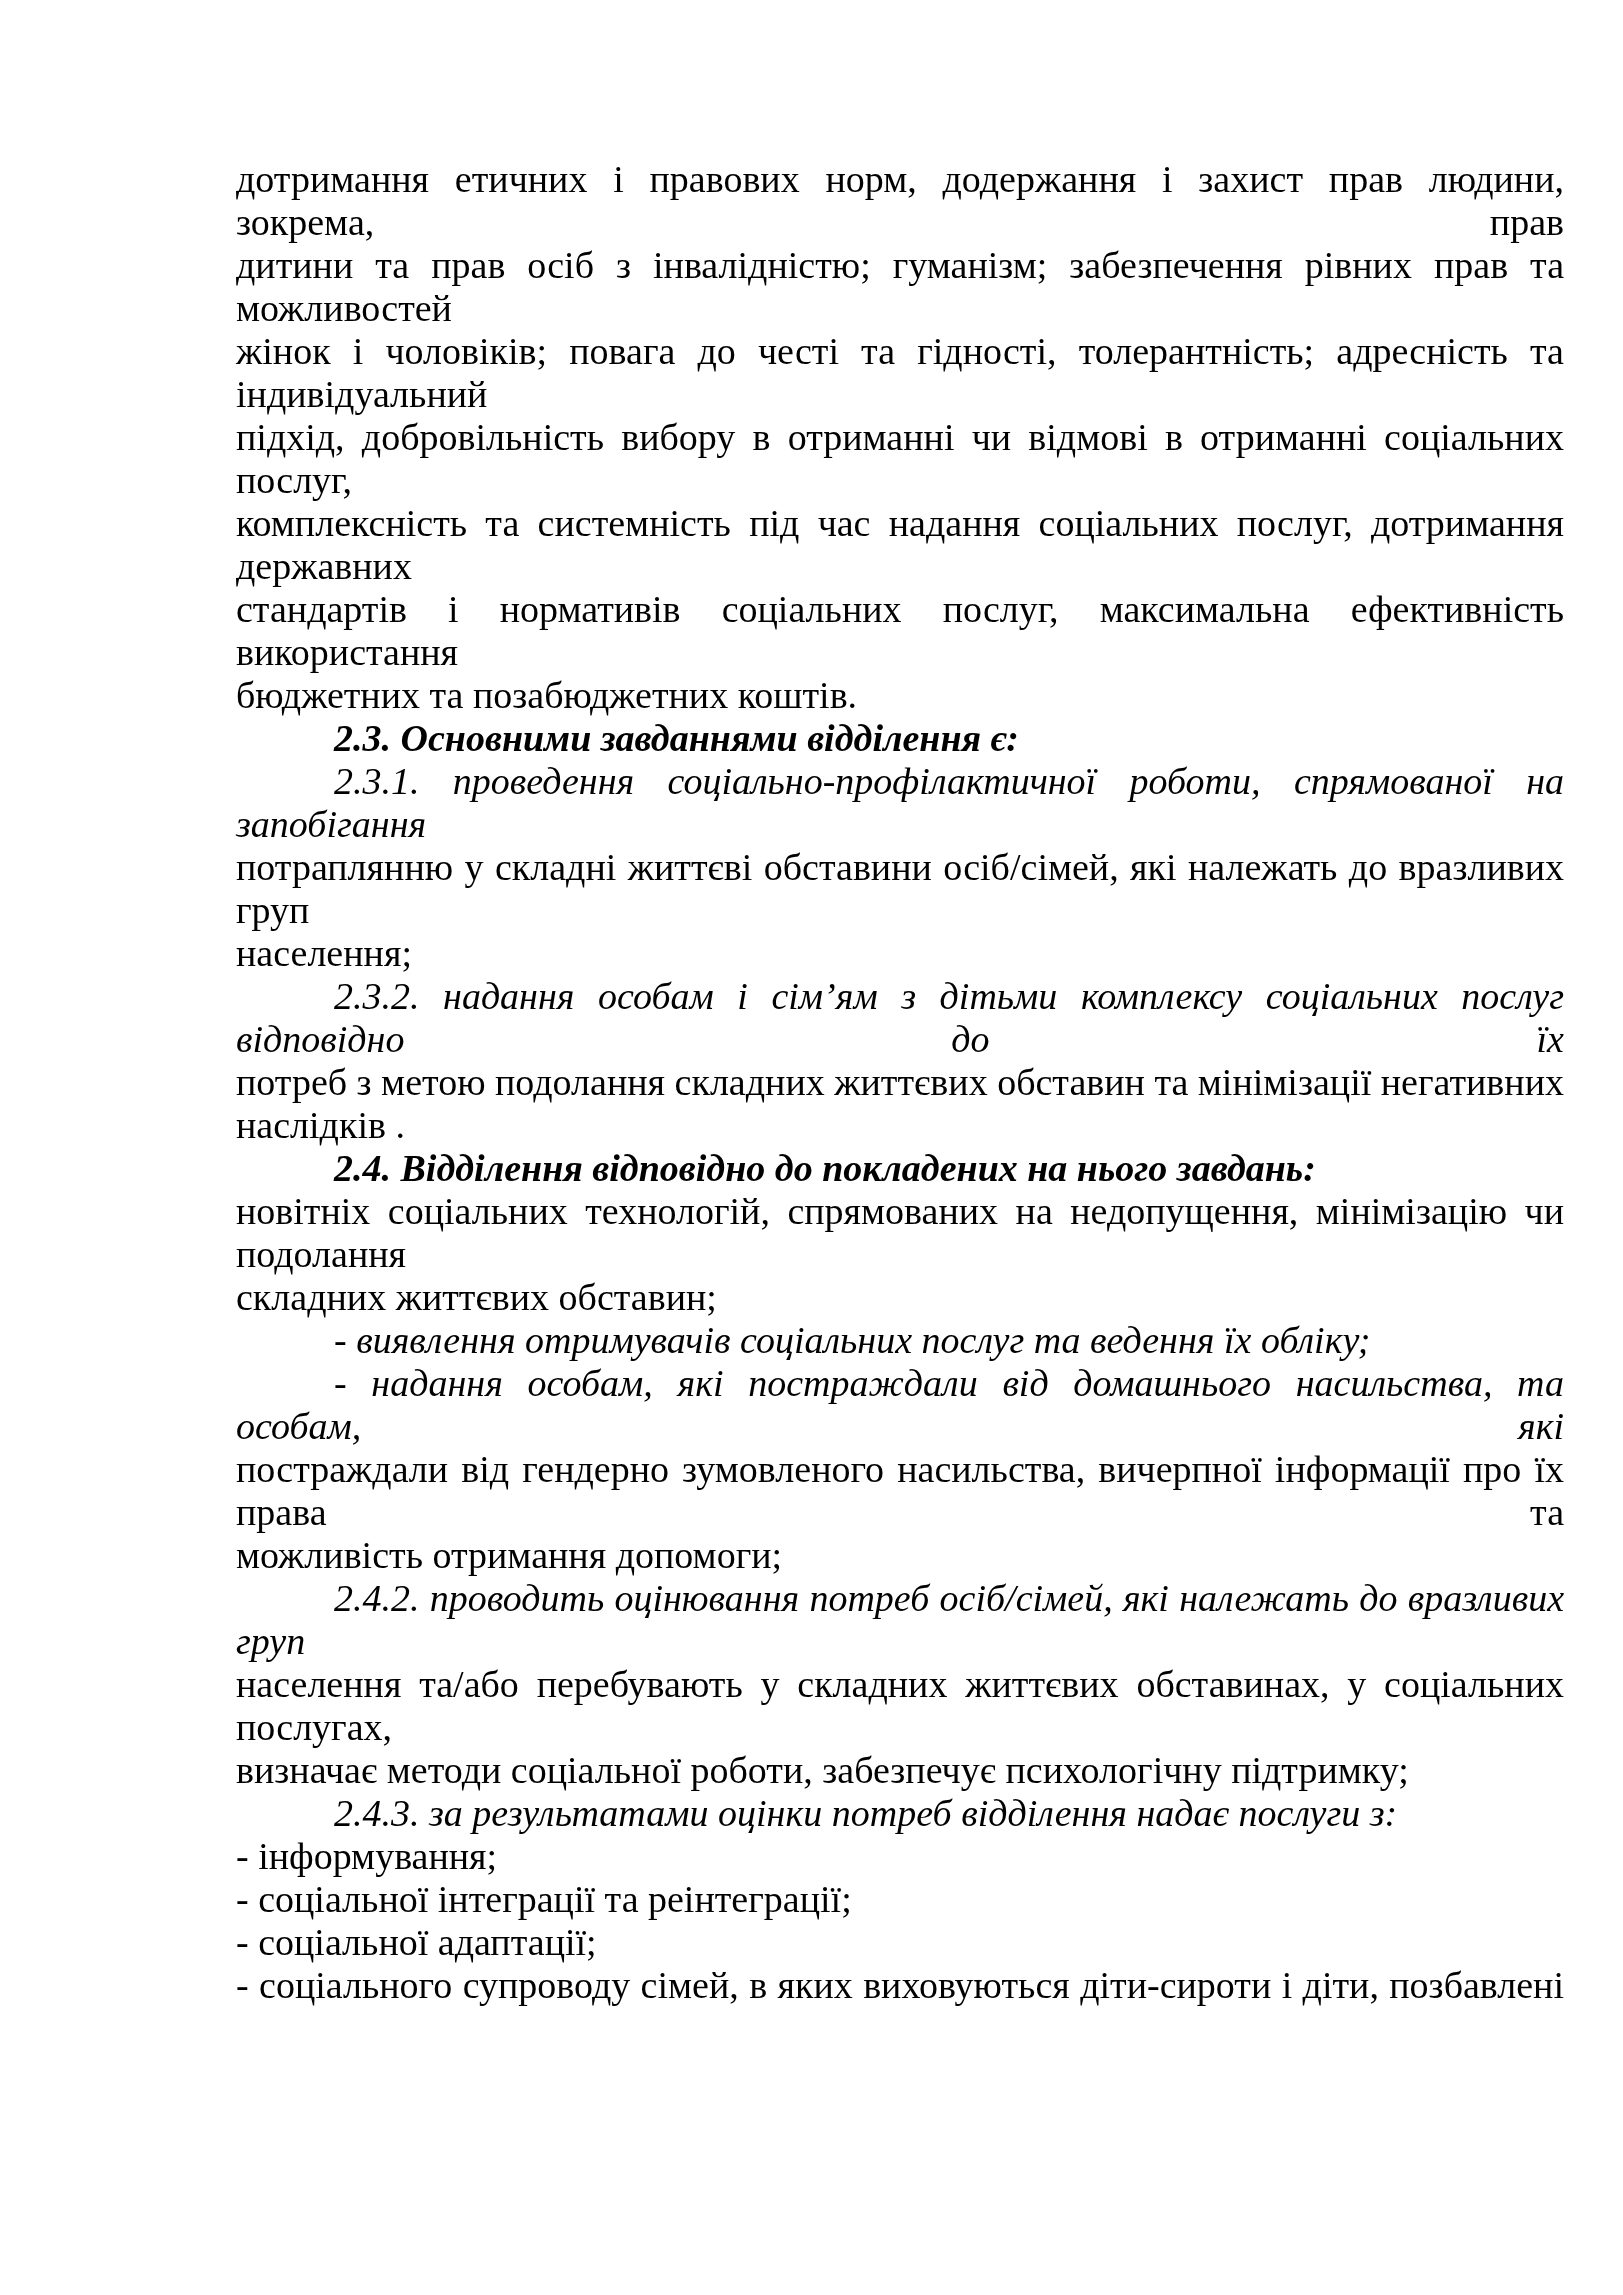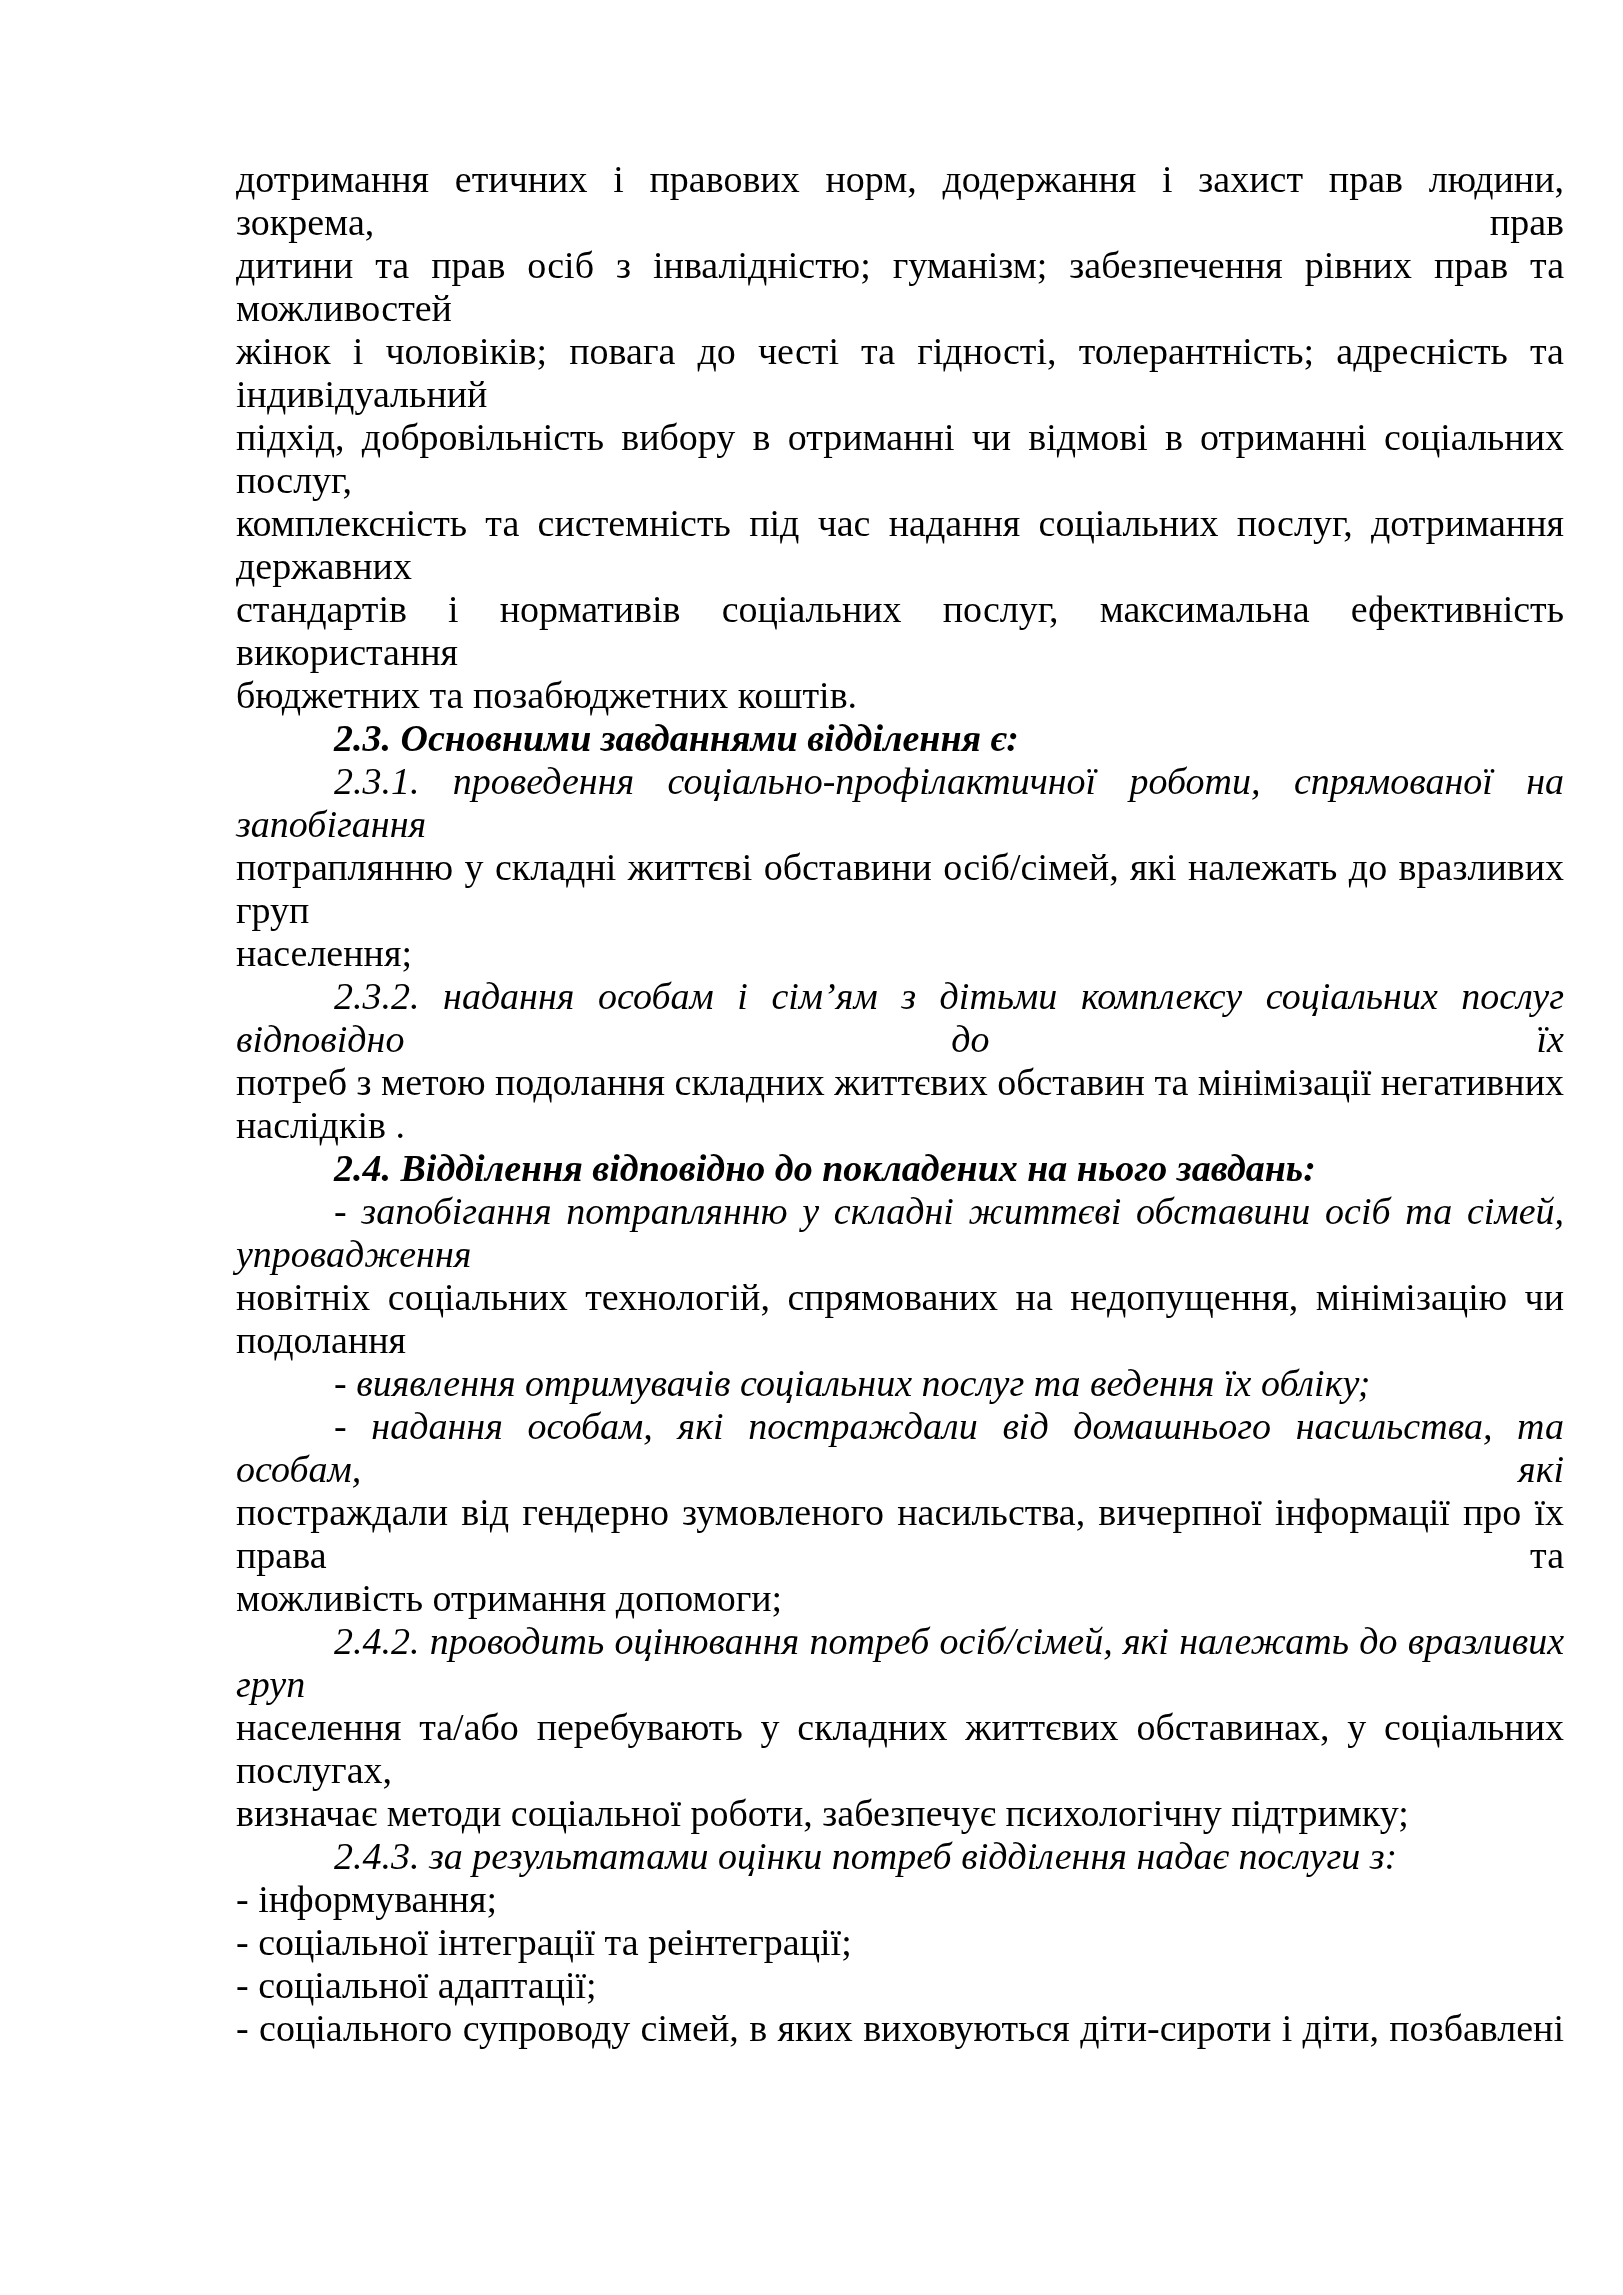--- a/index.html
+++ b/index.html
@@ -60,22 +60,22 @@
         <div class="text-line last">населення;</div>
       </div>
       <div class="para body">
         <div class="text-line ind">2.3.2. надання особам і сім’ям з дітьми комплексу соціальних послуг відповідно до їх</div>
         <div class="text-line last">потреб з метою подолання складних життєвих обставин та мінімізації негативних наслідків .</div>
       </div>
       <div class="para heading">
         <div class="text-line last ind">2.4. Відділення відповідно до покладених на нього завдань:</div>
       </div>
       <div class="para body">
-        <div class="text-line ind">- запобігання потраплянню у складні життєві обставини осіб та сімей, упровадження</div>
         <div class="text-line">новітніх соціальних технологій, спрямованих на недопущення, мінімізацію чи подолання</div>
+        <div class="text-line last">складних життєвих обставин;</div>
       </div>
       <div class="para body">
         <div class="text-line last ind">- виявлення отримувачів соціальних послуг та ведення їх обліку;</div>
       </div>
       <div class="para body">
         <div class="text-line ind">- надання особам, які постраждали від домашнього насильства, та особам, які</div>
         <div class="text-line">постраждали від гендерно зумовленого насильства, вичерпної інформації про їх права та</div>
         <div class="text-line last">можливість отримання допомоги;</div>
       </div>
       <div class="para body">

